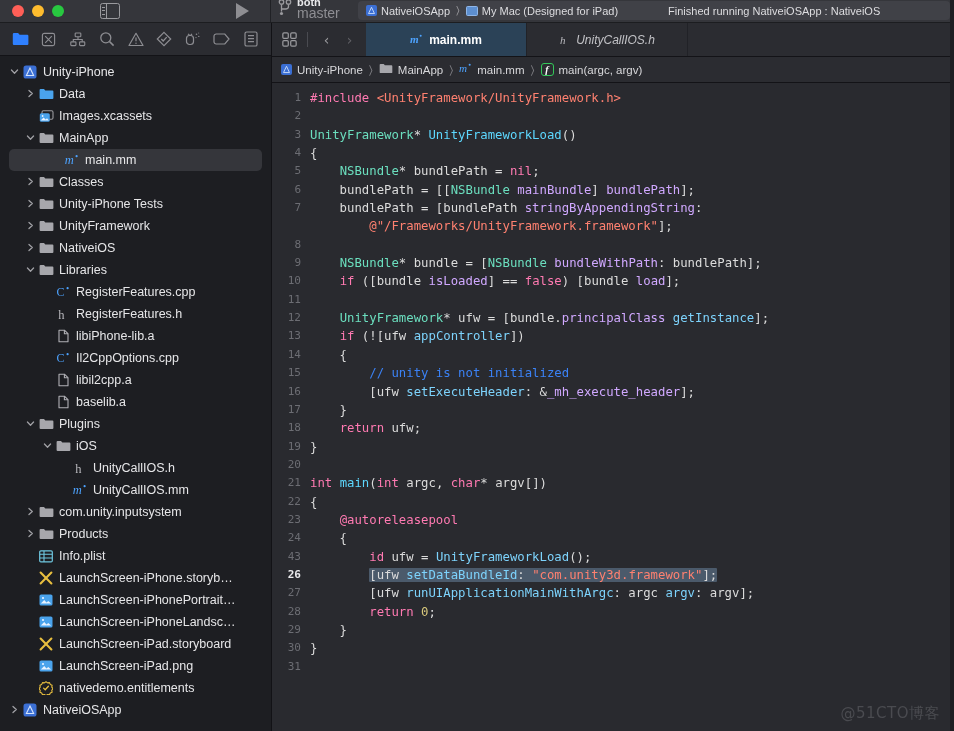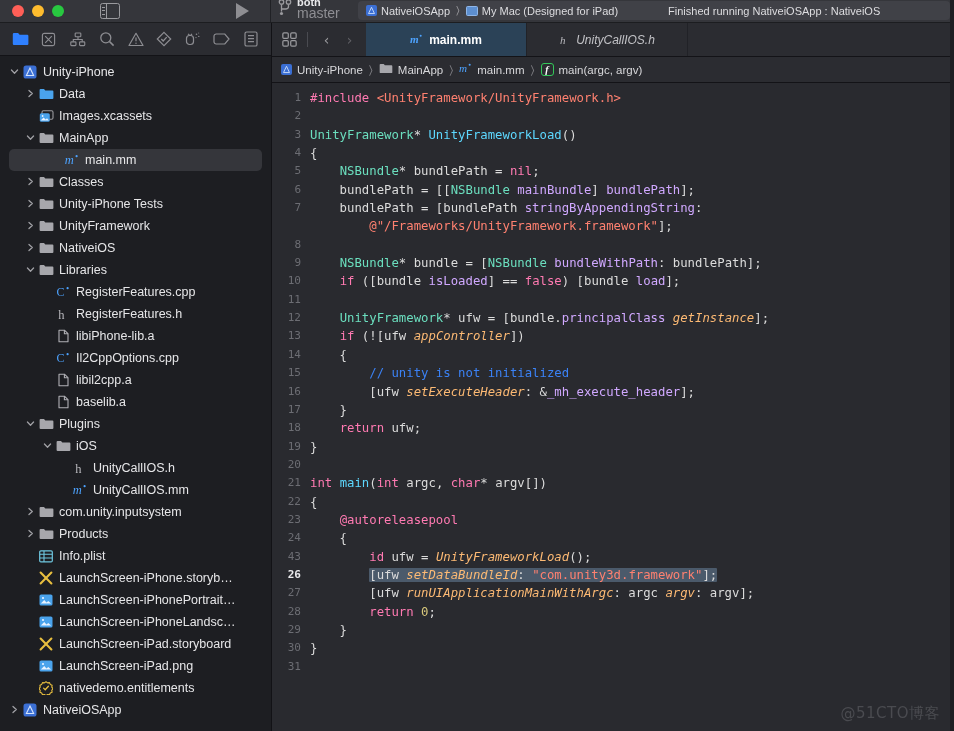--- a/index.html
+++ b/index.html
@@ -384,21 +384,21 @@
     background: #4b5a6b;
     border-radius: 1px;
   }
 
   
   .k-pre   { color: #ff7ab2; }   
   .k-str   { color: #ff8170; }   
   .k-kw    { color: #ff7ab2; }   
   .k-type  { color: #6bdfbf; }   
   .k-fn    { color: #5dd8ff; }   
-  .k-call  { color: #fdba74; font-style: italic; }   
+  .k-call  { color: #7dd3fc; }   
   .k-prop  { color: #d0a8ff; }   
   .k-plain { color: #dcdcdc; }   
   .k-cmt   { color: #3b82f6; }   
   .k-num   { color: #d9c97c; }   
 
   
   .watermark {
     position: absolute;
     right: 14px;
     bottom: 8px;

